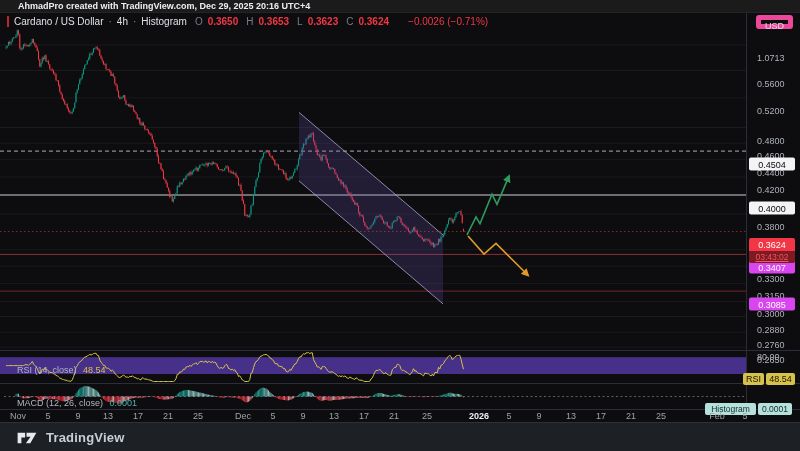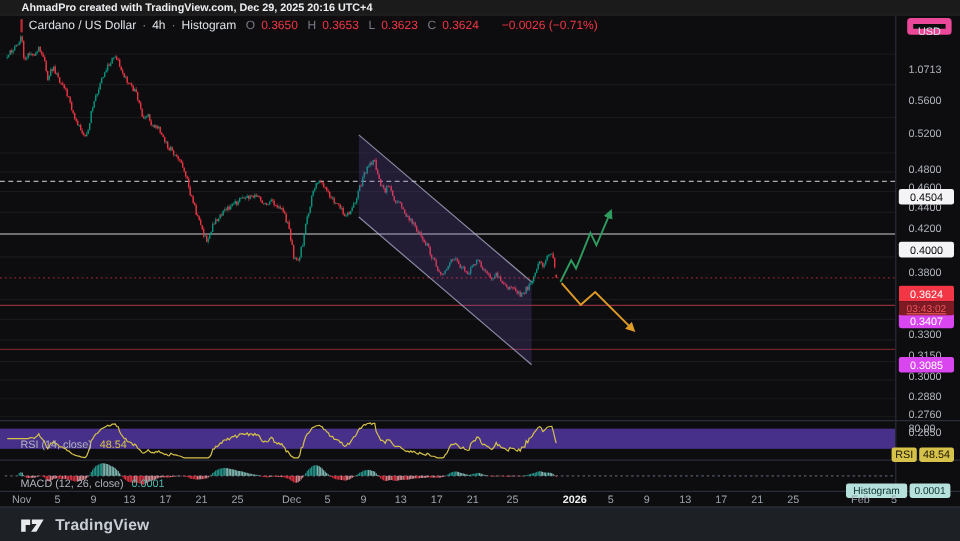--- a/index.html
+++ b/index.html
@@ -3,26 +3,26 @@
 <meta charset="utf-8">
 <style>
   * { margin:0; padding:0; box-sizing:border-box; }
   html,body { width:800px; height:451px; background:#0d0d0f; overflow:hidden;
     font-family:"Liberation Sans", sans-serif; }
   .topbar { position:absolute; left:0; top:0; width:800px; height:13px; background:#1b1b1b;
     border-bottom:1px solid #242428; color:#eceff2; font-size:9px; font-weight:bold;
     line-height:13px; padding-left:18px; white-space:nowrap; }
   .stage { position:absolute; left:0; top:13px; width:800px; height:409px; }
   #plot { position:absolute; left:0; top:0; }
-  .legend { position:absolute; left:17px; top:3px; display:flex; align-items:center; gap:5px;
+  .legend { position:absolute; left:7px; top:3px; display:flex; align-items:center; gap:5px;
     font-size:10px; color:#dde1e6; white-space:nowrap; }
   .legend .accent { display:inline-block; width:2px; height:11px; background:#b22833; }
   .legend .dim { color:#868b94; }
   .legend .olbl { color:#787b86; margin-left:3px; }
-  .legend .oval { color:#f23645; }
+  .legend .oval { color:#f23645;font-weight:bold; }
   .legend .chg { color:#f23645; margin-left:14px; }
   .usd-btn { position:absolute; left:756px; top:2px; width:37px; height:14px;
     border:5px solid #ec4899; border-radius:3px; color:#dfe2e7; font-size:9px;
     text-align:center; line-height:12px; }
   .axis-label { position:absolute; left:757px; transform:translateY(-50%); font-size:9px;
     color:#aeb2ba; white-space:nowrap; }
   .badge { position:absolute; left:749px; width:46px; transform:translateY(-50%);
     text-align:center; font-size:9px; border-radius:2px; padding:1.5px 0; }
   .badge.white { background:#f4f4f6; color:#08080a; }
   .badge.red { background:#d946ef; color:#fff; }

